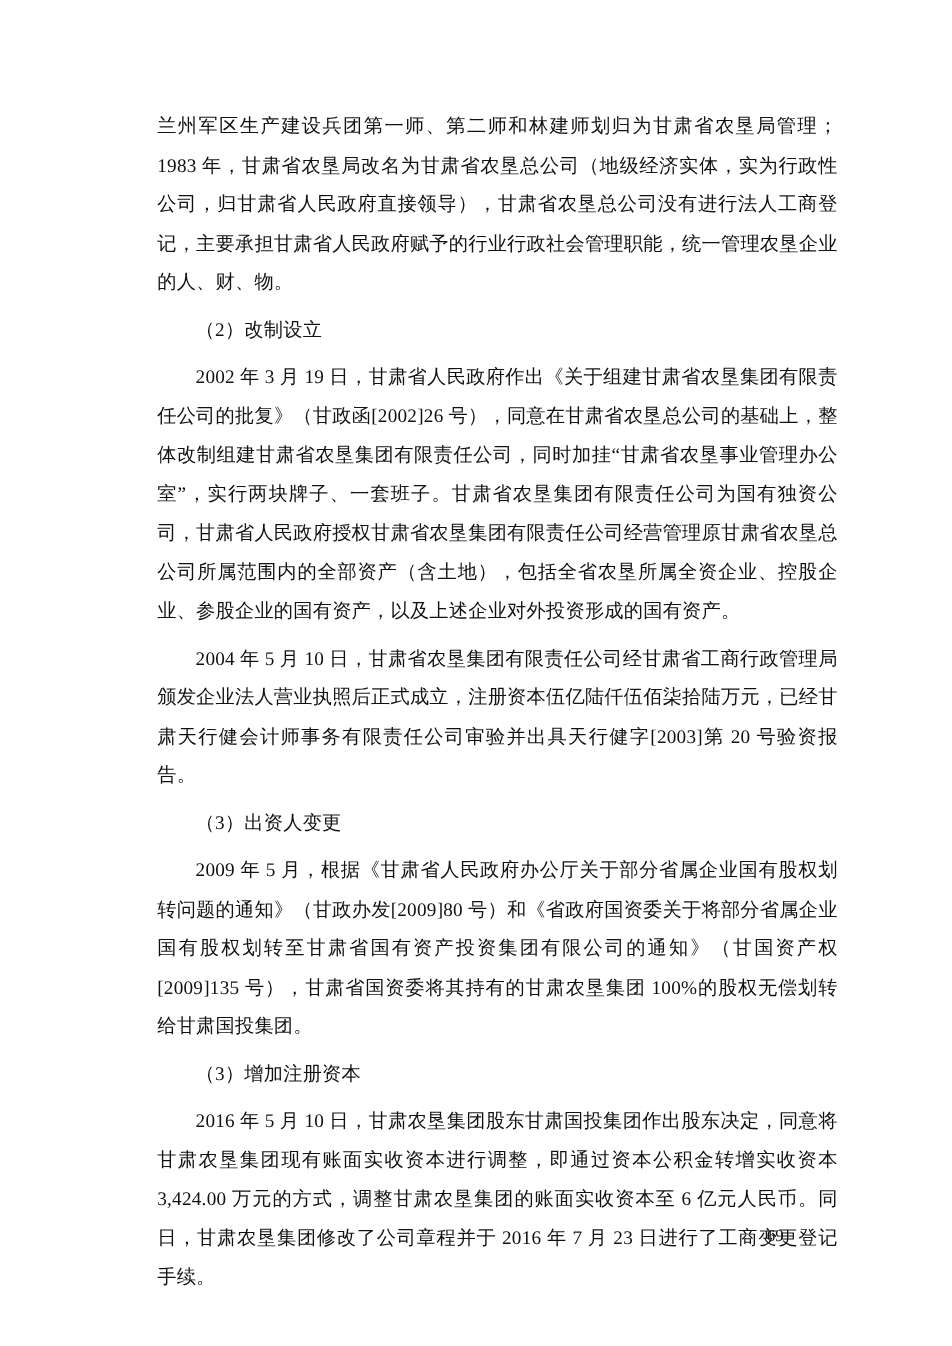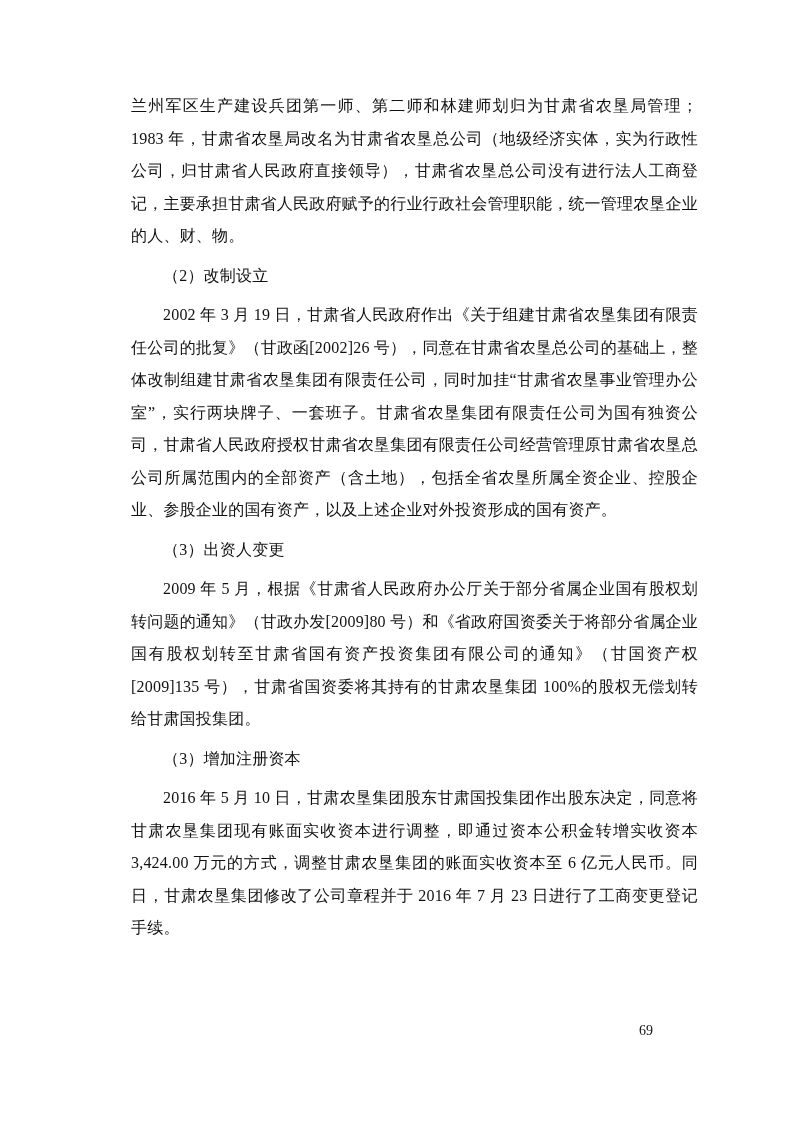--- a/index.html
+++ b/index.html
@@ -52,20 +52,21 @@
 <body>
 
 <div class="page">
   <main class="content">
     <p class="body-para">兰州军区生产建设兵团第一师、第二师和林建师划归为甘肃省农垦局管理；1983 年，甘肃省农垦局改名为甘肃省农垦总公司（地级经济实体，实为行政性公司，归甘肃省人民政府直接领导），甘肃省农垦总公司没有进行法人工商登记，主要承担甘肃省人民政府赋予的行业行政社会管理职能，统一管理农垦企业的人、财、物。</p>
 
     <p class="heading-para">（2）改制设立</p>
 
     <p class="body-para para-indent">2002 年 3 月 19 日，甘肃省人民政府作出《关于组建甘肃省农垦集团有限责任公司的批复》（甘政函[2002]26 号），同意在甘肃省农垦总公司的基础上，整体改制组建甘肃省农垦集团有限责任公司，同时加挂“甘肃省农垦事业管理办公室”，实行两块牌子、一套班子。甘肃省农垦集团有限责任公司为国有独资公司，甘肃省人民政府授权甘肃省农垦集团有限责任公司经营管理原甘肃省农垦总公司所属范围内的全部资产（含土地），包括全省农垦所属全资企业、控股企业、参股企业的国有资产，以及上述企业对外投资形成的国有资产。</p>
 
+    <p class="body-para para-indent">2004 年 5 月 10 日，甘肃省农垦集团有限责任公司经甘肃省工商行政管理局颁发企业法人营业执照后正式成立，注册资本伍亿陆仟伍佰柒拾陆万元，已经甘肃天行健会计师事务有限责任公司审验并出具天行健字[2003]第 20 号验资报告。</p>
 
     <p class="heading-para">（3）出资人变更</p>
 
     <p class="body-para para-indent">2009 年 5 月，根据《甘肃省人民政府办公厅关于部分省属企业国有股权划转问题的通知》（甘政办发[2009]80 号）和《省政府国资委关于将部分省属企业国有股权划转至甘肃省国有资产投资集团有限公司的通知》（甘国资产权[2009]135 号），甘肃省国资委将其持有的甘肃农垦集团 100%的股权无偿划转给甘肃国投集团。</p>
 
     <p class="heading-para">（3）增加注册资本</p>
 
     <p class="body-para para-indent">2016 年 5 月 10 日，甘肃农垦集团股东甘肃国投集团作出股东决定，同意将甘肃农垦集团现有账面实收资本进行调整，即通过资本公积金转增实收资本 3,424.00 万元的方式，调整甘肃农垦集团的账面实收资本至 6 亿元人民币。同日，甘肃农垦集团修改了公司章程并于 2016 年 7 月 23 日进行了工商变更登记手续。</p>
   </main>
 

